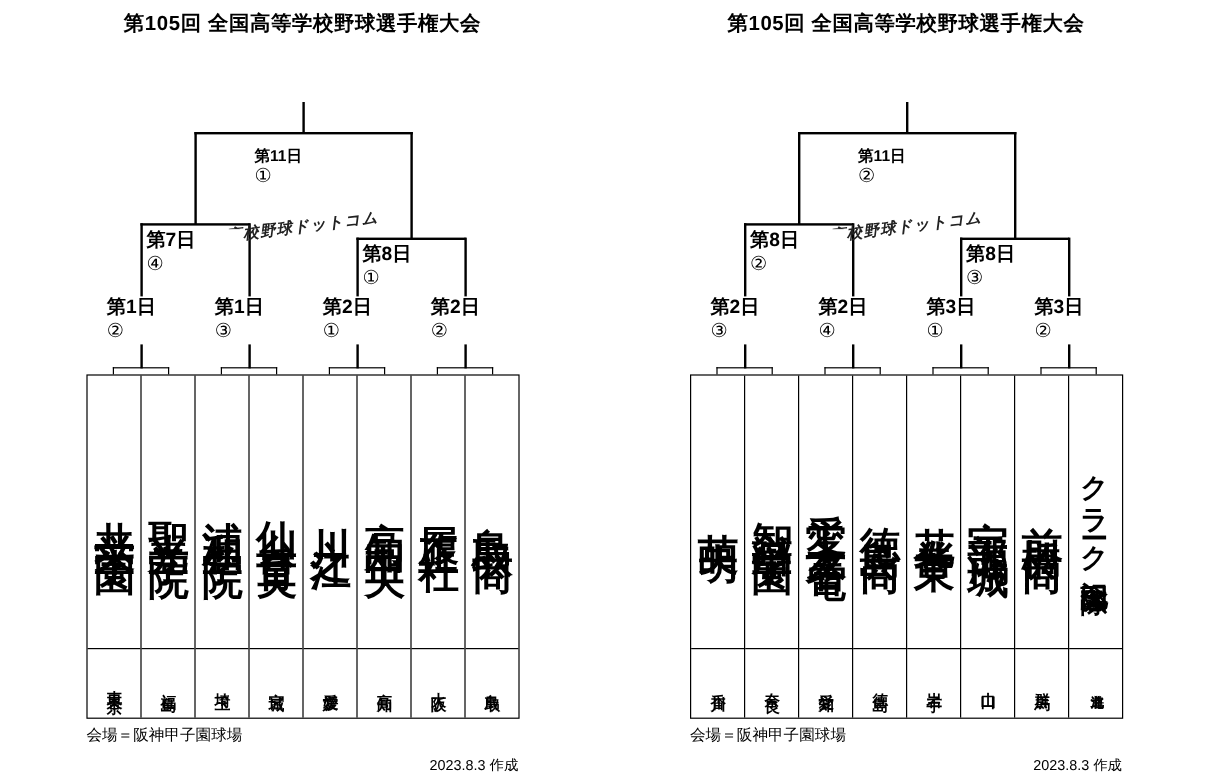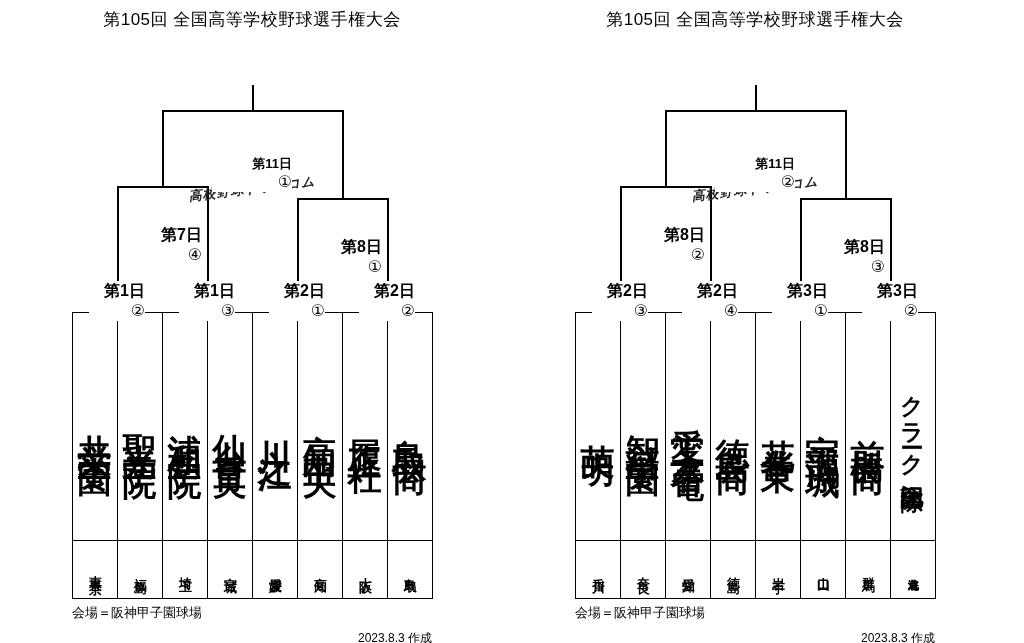--- a/index.html
+++ b/index.html
@@ -4,21 +4,21 @@
 <style>
   * { margin:0; padding:0; box-sizing:border-box; }
   html,body { background:#ffffff; }
   body { font-family:"Liberation Sans","DejaVu Sans",sans-serif; color:#000; }
   #stage { position:relative; width:1024px; height:643px; background:#fff; overflow:hidden; }
 
   .panel { position:absolute; top:0; width:512px; height:643px; }
   #p0 { left:0; } #p1 { left:503px; }
 
   .title { position:absolute; left:40px; top:8px; width:424px; text-align:center;
-           font-size:17px; font-weight:400; letter-spacing:0.5px; white-space:nowrap; }
+           font-size:17px; font-weight:700; letter-spacing:0.5px; white-space:nowrap; }
 
   .vline { position:absolute; width:1.5px; background:#000; }
   .hline { position:absolute; height:1.5px; background:#000; }
 
   .champ    { left:252px; top:85px;  height:26px; }
   .final-h  { left:162px; top:110px; width:182px; }
   .sf-l     { left:162px; top:110px; height:77px; }
   .sf-r     { left:342px; top:110px; height:89px; }
   .semi-h-l { left:117px; top:186px; width:91px; }
   .semi-h-r { left:297px; top:198px; width:91px; }
@@ -27,21 +27,21 @@
   .qf-2 { left:297px; top:198px; height:109px; }
   .qf-3 { left:387px; top:198px; height:109px; }
 
   .pair { position:absolute; top:306px; height:7px;
           border:1.5px solid #000; border-bottom:none; }
   .pair-0 { left:94px;  width:47px; }
   .pair-1 { left:184px; width:47px; }
   .pair-2 { left:274px; width:47px; }
   .pair-3 { left:364px; width:47px; }
 
-  .match-label { position:absolute; background:#fff; text-align:right; font-weight:700; z-index:3;margin-top:34px; }
+  .match-label { position:absolute; background:#fff; text-align:left; font-weight:700; z-index:3; }
   .match-label .day { display:block; font-size:16px; line-height:1.25; }
   .match-label .num { display:block; font-size:16px; font-weight:400; line-height:1.25; }
   .lab-final  { left:212px; top:122px; width:80px; }
   .lab-final .day { font-size:13px; }
   .lab-semi-l { left:122px; top:191px; width:80px; }
   .lab-semi-r { left:302px; top:203px; width:80px; }
   .lab-qf-0 { left:89px;  top:247px; width:56px; }
   .lab-qf-1 { left:179px; top:247px; width:56px; }
   .lab-qf-2 { left:269px; top:247px; width:56px; }
   .lab-qf-3 { left:359px; top:247px; width:56px; }

